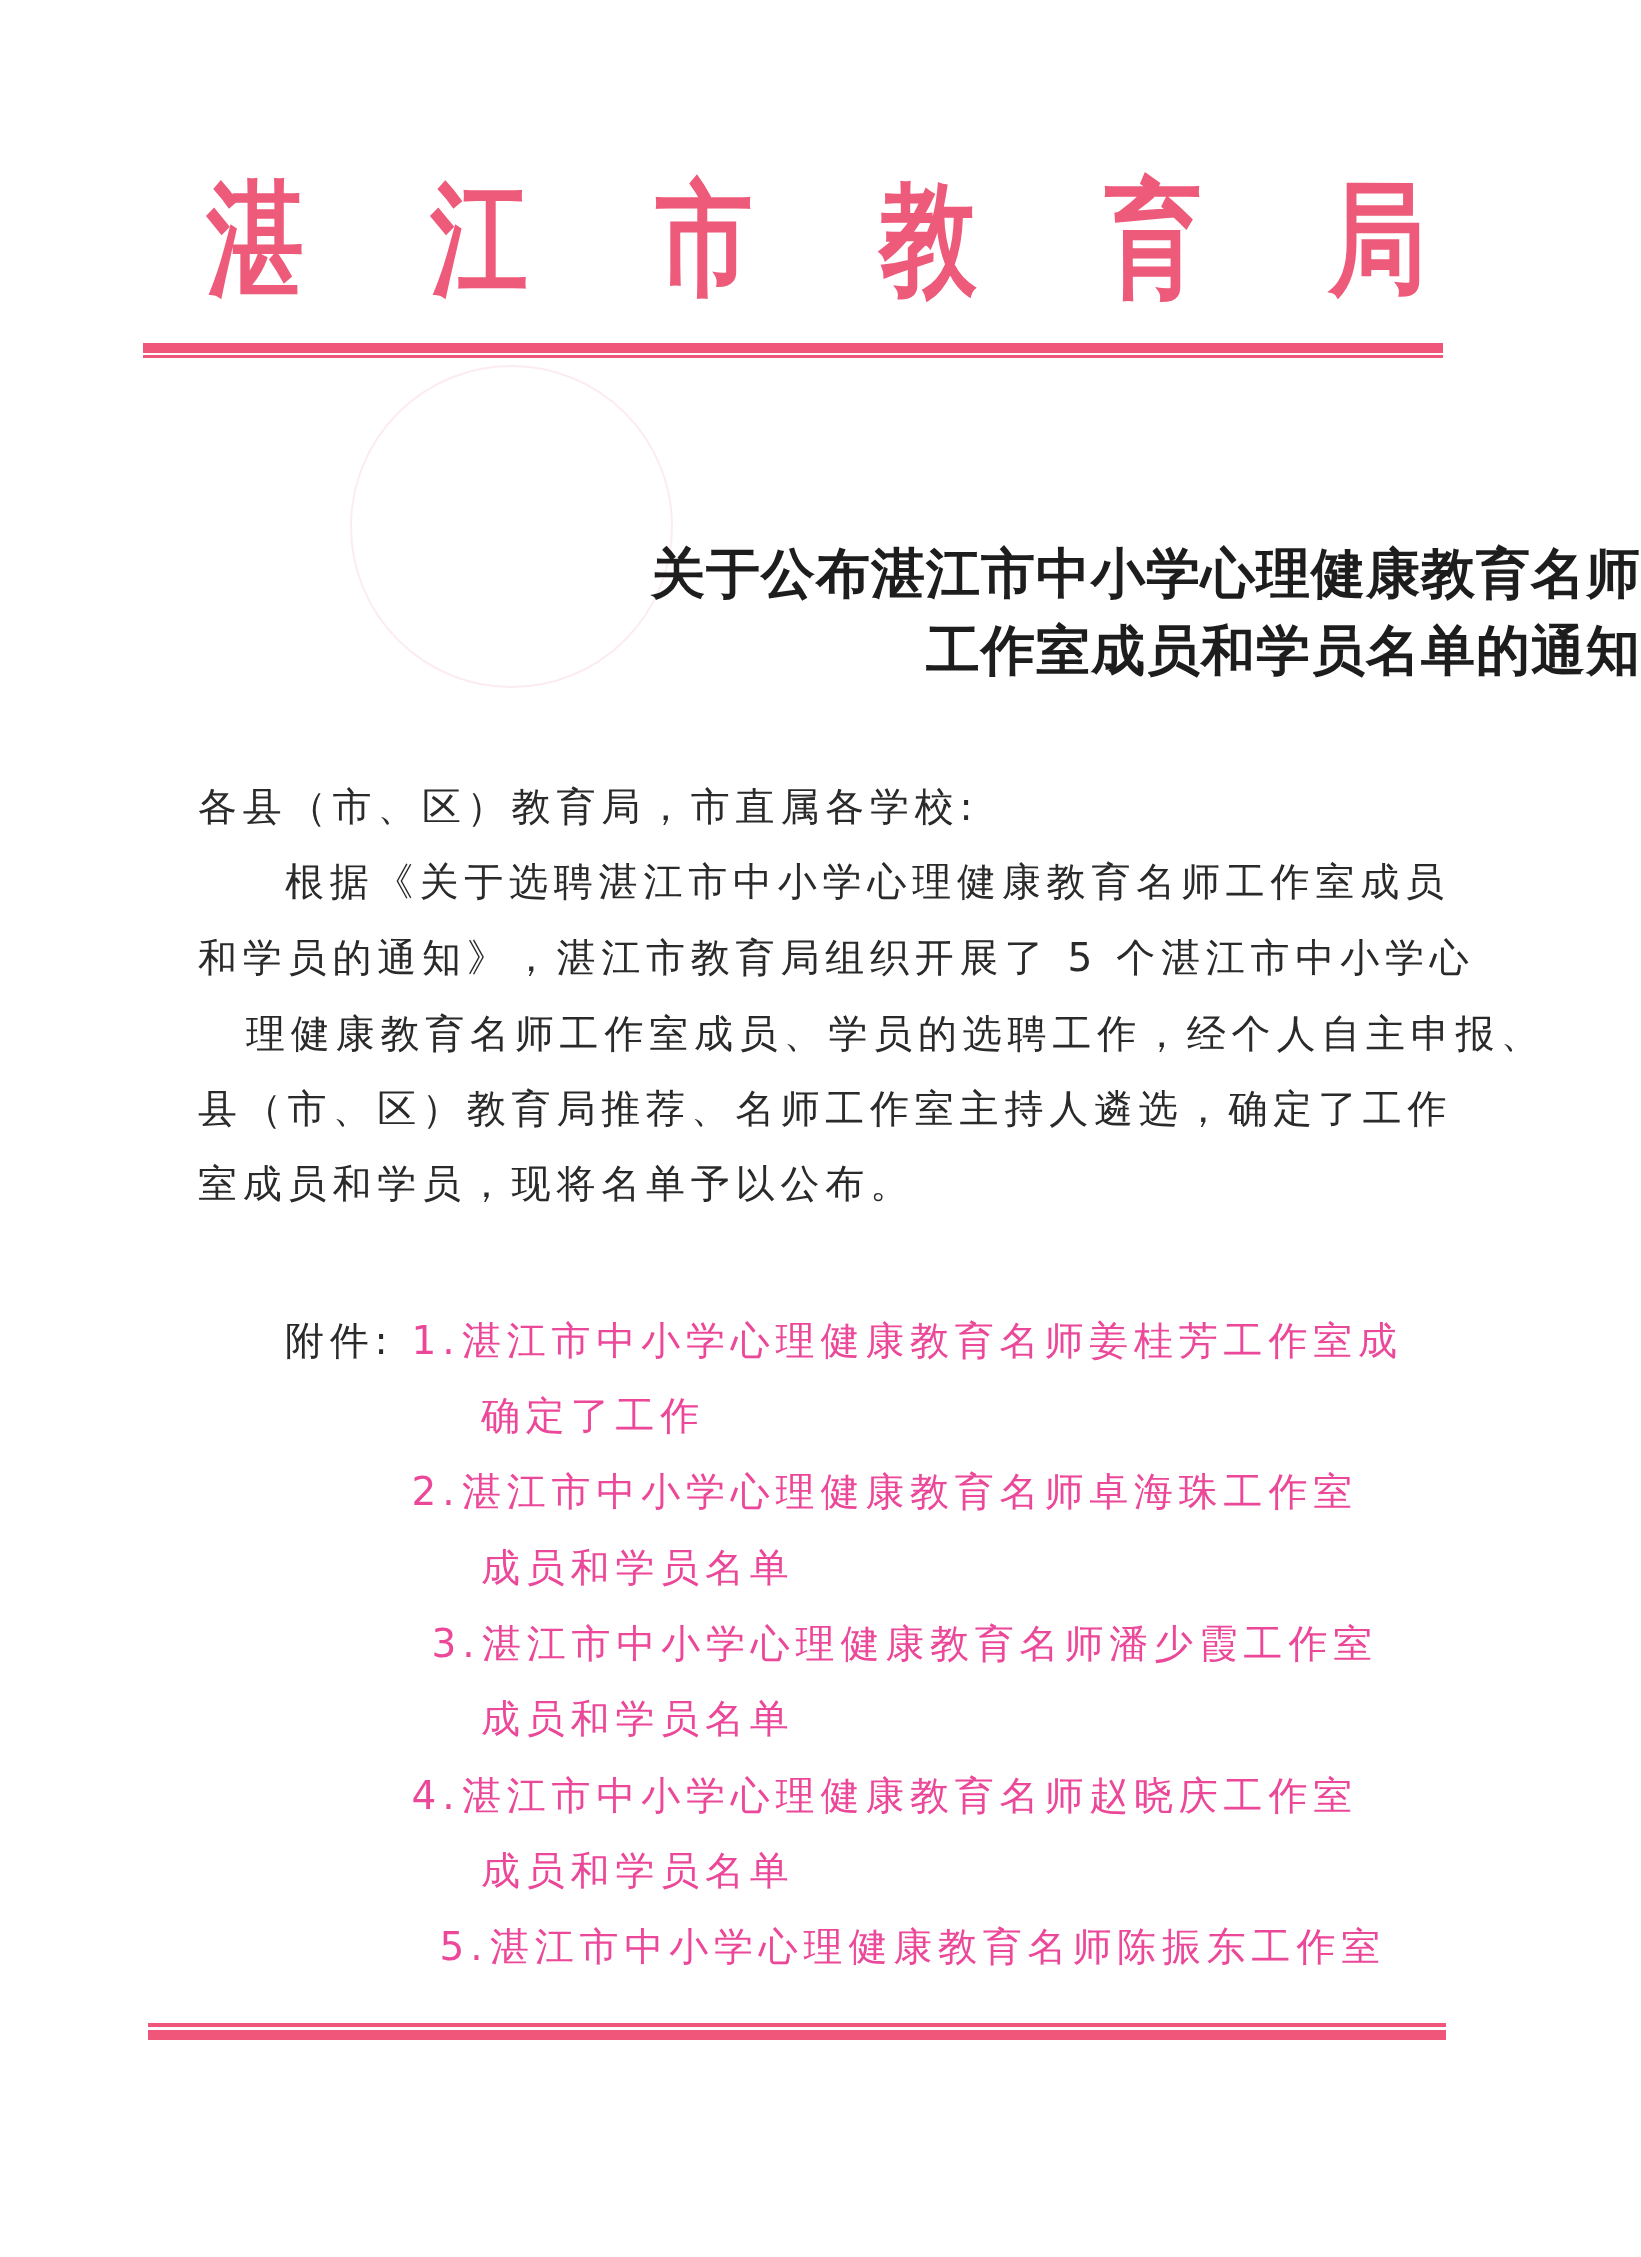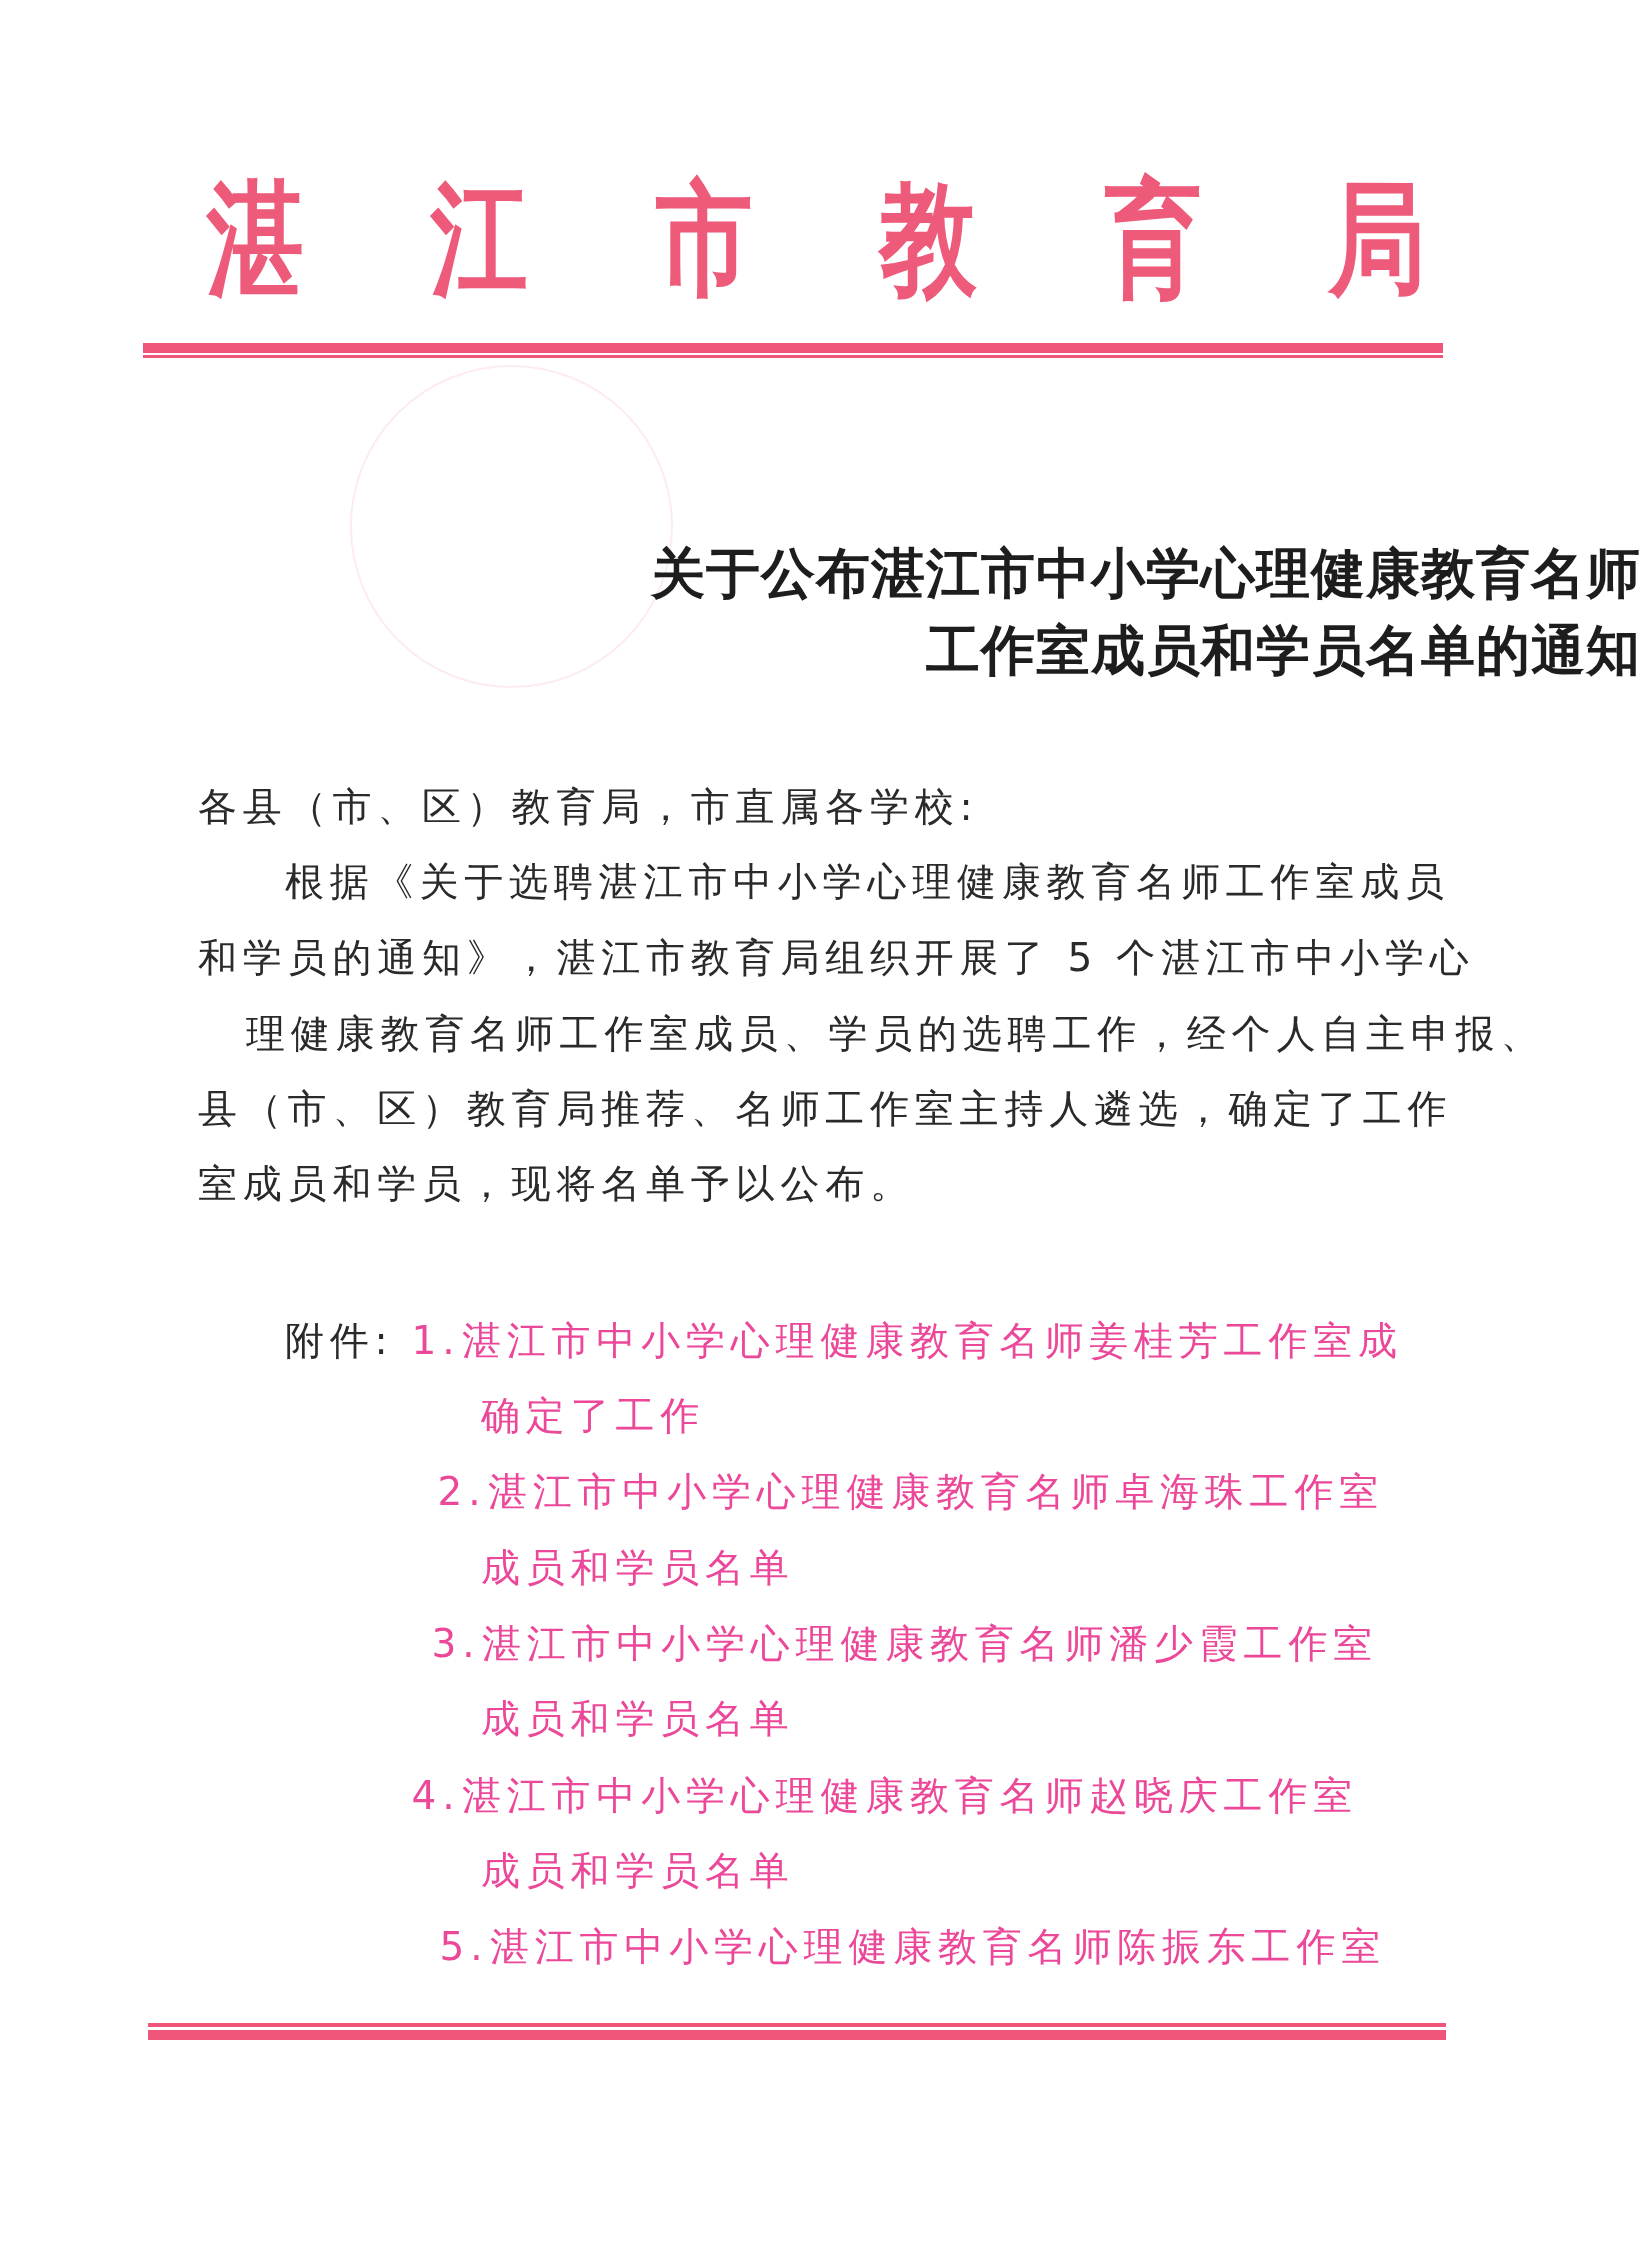--- a/index.html
+++ b/index.html
@@ -91,21 +91,21 @@
   <div class="line p4">县（市、区）教育局推荐、名师工作室主持人遴选，确定了工作</div>
   <div class="line p5">室成员和学员，现将名单予以公布。</div>
 
   <div class="line att-label">附件:</div>
 
   <div class="att-item" style="top:1321px; left:410px;">
     <span class="att-num">1.</span><span>湛江市中小学心理健康教育名师姜桂芳工作室成</span>
   </div>
   <div class="att-item" style="top:1396px; left:481px;">确定了工作</div>
 
-  <div class="att-item" style="top:1472px; left:410px;margin-left:26px;">
+  <div class="att-item" style="top:1472px; left:410px;">
     <span class="att-num">2.</span><span>湛江市中小学心理健康教育名师卓海珠工作室</span>
   </div>
   <div class="att-item" style="top:1548px; left:481px;">成员和学员名单</div>
 
   <div class="att-item" style="top:1624px; left:430px;">
     <span class="att-num">3.</span><span>湛江市中小学心理健康教育名师潘少霞工作室</span>
   </div>
   <div class="att-item" style="top:1699px; left:481px;">成员和学员名单</div>
 
   <div class="att-item" style="top:1776px; left:410px;">

